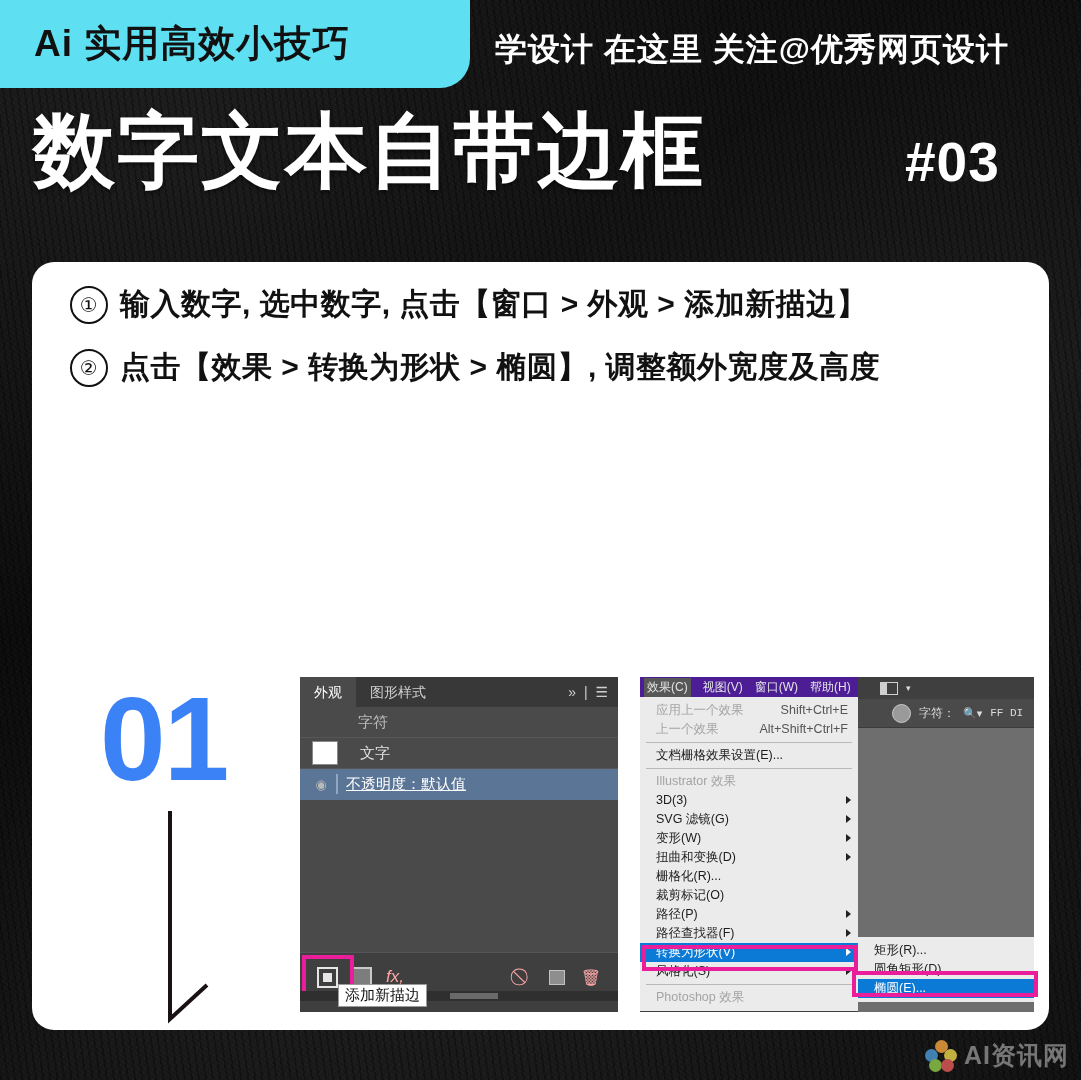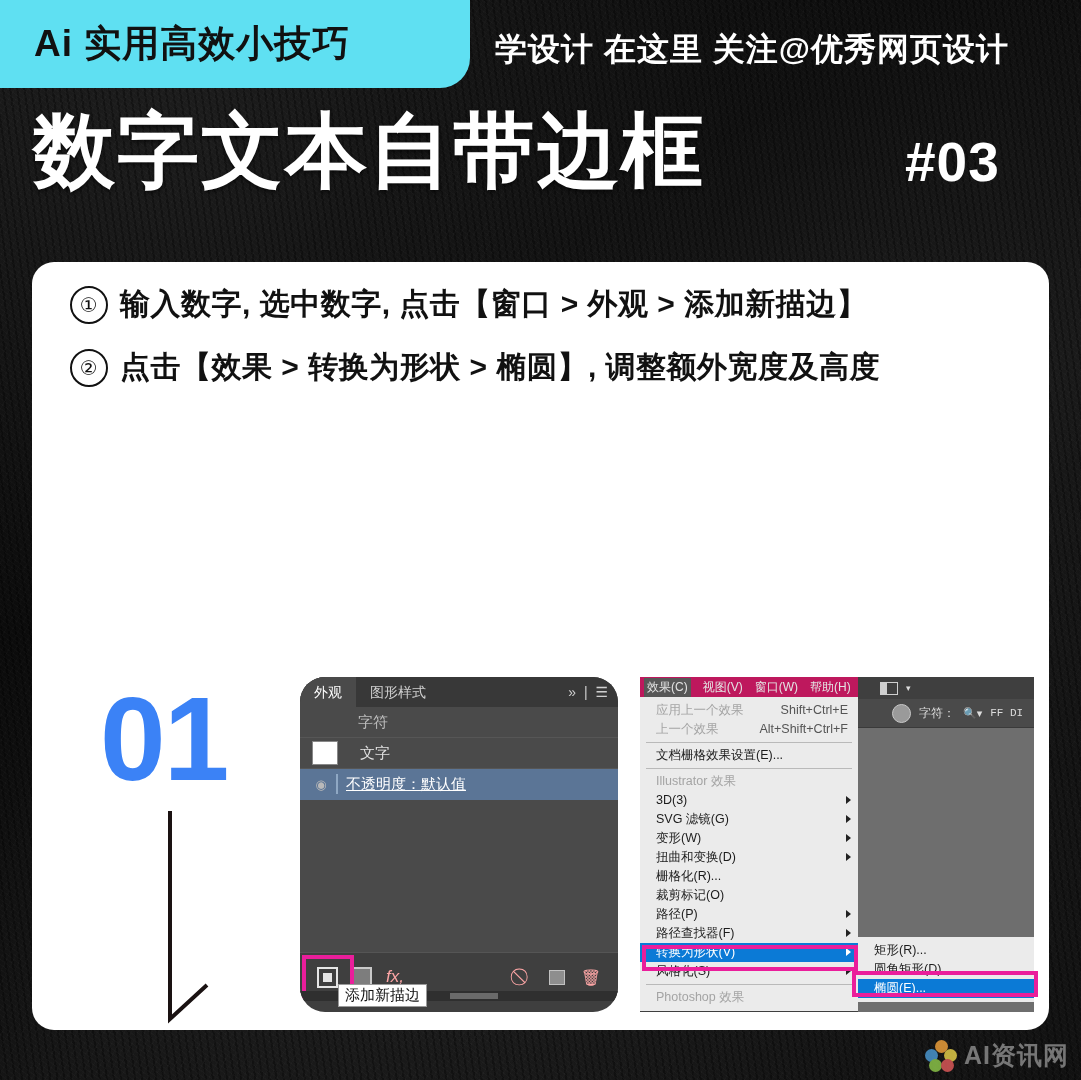--- a/index.html
+++ b/index.html
@@ -47,21 +47,21 @@
   .step .num{width:34px;height:34px;border:2px solid #111;border-radius:50%;
     display:flex;align-items:center;justify-content:center;font-size:20px;flex:none;font-weight:normal;}
 
   
   .big01{position:absolute;left:68px;top:418px;font-size:118px;font-weight:bold;color:#3b82f6;
     letter-spacing:-2px;line-height:1;}
   .arrow-svg{position:absolute;left:130px;top:545px;}
 
   
   .appearance{position:absolute;left:268px;top:415px;width:318px;height:335px;background:#3f3f3f;
-    font-size:13px;color:#d7d7d7;overflow:hidden;border-radius:25px;}
+    font-size:13px;color:#d7d7d7;overflow:hidden;}
   .ap-tabs{height:30px;background:#383838;display:flex;align-items:center;position:relative;}
   .ap-tab{padding:0 14px;height:30px;line-height:30px;font-size:14px;color:#cfcfcf;}
   .ap-tab.active{background:#4a4a4a;color:#fff;}
   .ap-tabs .ap-right{position:absolute;right:8px;top:0;line-height:30px;color:#cfcfcf;
     font-size:14px;letter-spacing:2px;}
   .ap-body{background:#4a4a4a;height:245px;position:relative;}
   .ap-row{display:flex;align-items:center;height:30px;border-bottom:1px solid #565656;padding-left:6px;}
   .ap-row .sw{width:24px;height:22px;background:#fff;border:1px solid #888;margin-left:6px;}
   .ap-row .eye{width:30px;text-align:center;font-size:13px;color:#b9b9b9;}
   .ap-row .lbl{margin-left:22px;font-size:15px;color:#e2e2e2;}
@@ -77,21 +77,21 @@
   .ap-ic .sq-in{width:9px;height:9px;background:#e6e6e6;}
   .ap-ic .sq-filled{width:17px;height:17px;border:2px solid #c9c9c9;background:#7d7d7d;}
   .hl-pink{position:absolute;border:4px solid #ea1e9b;box-sizing:border-box;}
   .tip{position:absolute;background:#fff;color:#111;font-size:15px;padding:1px 6px;
     border:1px solid #9a9a9a;white-space:nowrap;}
   .ap-scroll{position:absolute;left:0;bottom:0;width:100%;height:10px;background:#2f2f2f;}
   .ap-scroll i{position:absolute;left:150px;top:2px;width:48px;height:6px;background:#6a6a6a;display:block;}
 
   
   .fx{position:absolute;left:608px;top:415px;width:218px;height:335px;background:#3f3f3f;overflow:hidden;}
-  .fx-bar{height:20px;background:#be185d;display:flex;align-items:center;font-size:12px;color:#e3e3e3;
+  .fx-bar{height:20px;background:#4c1d95;display:flex;align-items:center;font-size:12px;color:#e3e3e3;
     gap:12px;padding-left:4px;white-space:nowrap;}
   .fx-bar .m.on{background:#575757;padding:1px 3px;}
   .fx-menu{background:#ebebeb;color:#1c1c1c;font-size:12.5px;padding:4px 0;}
   .fx-it{height:19px;line-height:19px;padding:0 10px 0 16px;position:relative;white-space:nowrap;}
   .fx-it.dis{color:#a4a4a4;}
   .fx-it .sc{position:absolute;right:10px;color:#555;}
   .fx-it .ar{position:absolute;right:7px;top:5px;width:0;height:0;
     border-left:5px solid #222;border-top:4px solid transparent;border-bottom:4px solid transparent;}
   .fx-sep{height:1px;background:#b9b9b9;margin:3px 6px;}
   .fx-it.sel{background:#0b7ad6;color:#fff;}

